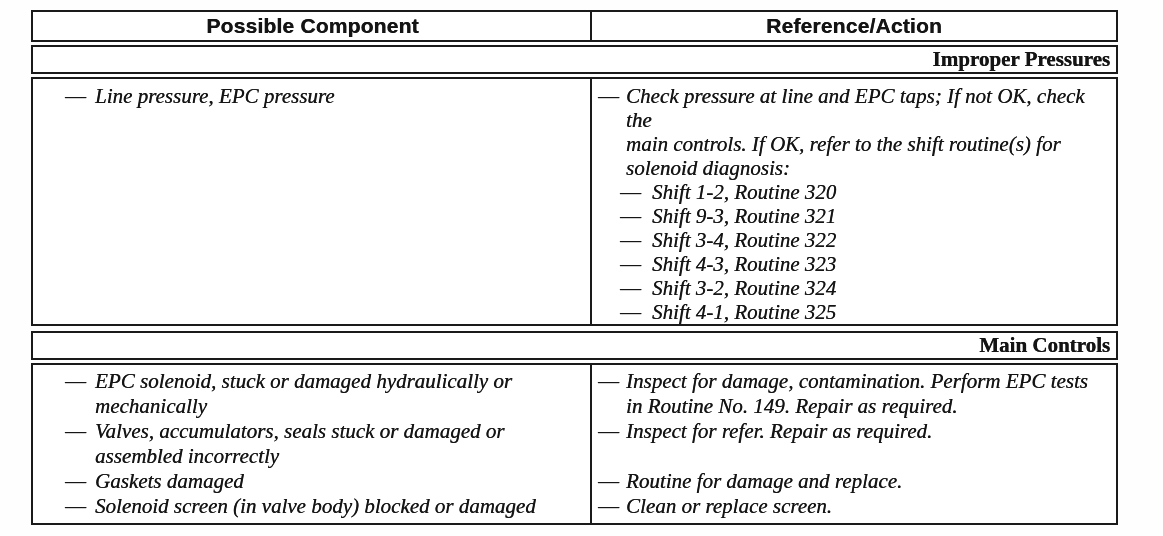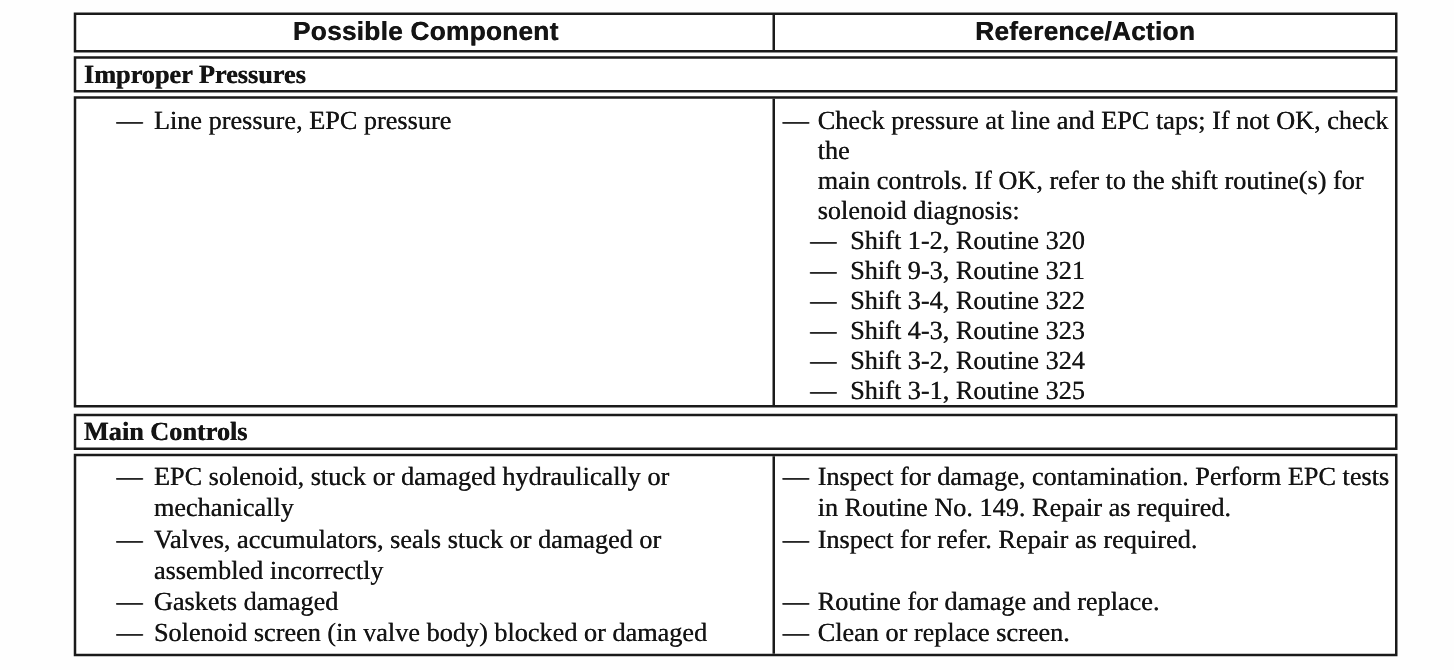--- a/index.html
+++ b/index.html
@@ -22,21 +22,20 @@
     position: absolute;
     left: 31px;
     top: 10px;
     width: 1087px;
   }
   .box {
     box-sizing: border-box;
     border: 2px solid #1a1a1a;
     position: relative;
     background: #fff;
-    margin-left: 28px;
   }
   
   .split::after {
     content: "";
     position: absolute;
     top: 0;
     bottom: 0;
     left: 557px;
     width: 0;
     border-left: 2px solid #1a1a1a;
@@ -58,20 +57,21 @@
   }
   .section-row {
     margin-top: 3px;
     min-height: 28px;
     display: flex;
     align-items: center;
     padding: 0 6px;
     font-weight: bold;
     font-size: 21px;
     text-shadow: 0.4px 0 0 #1a1a1a;
+    justify-content: flex-end;
   }
   .content-row {
     font-size: 21px;
     line-height: 24px;
     text-shadow: 0.3px 0 0 #2a2a2a;
   }
   .row-improper {
     margin-top: 3px;
     min-height: 234px;
     display: grid;
@@ -96,20 +96,21 @@
     align-items: flex-start;
   }
   .dash {
     flex: 0 0 30px;
     white-space: nowrap;
   }
   .cell-right .dash { flex: 0 0 28px; }
   .txt {
     flex: 1 1 auto;
     white-space: pre-line;
+    font-style: italic;
   }
   .sublist {
     margin-left: 22px;
   }
   .sublist .dash { flex: 0 0 32px; }
 </style>
 </head>
 <body>
 
 <div class="page">
@@ -158,21 +159,21 @@
           <div class="item">
             <span class="dash">—</span>
             <span class="txt">Shift 4-3, Routine 323</span>
           </div>
           <div class="item">
             <span class="dash">—</span>
             <span class="txt">Shift 3-2, Routine 324</span>
           </div>
           <div class="item">
             <span class="dash">—</span>
-            <span class="txt">Shift 3-1, Routine 325</span>
+            <span class="txt">Shift 4-1, Routine 325</span>
           </div>
         </div>
       </div>
     </div>
 
     <div class="box section-row gap4">
       <span>Main Controls</span>
     </div>
 
     <div class="box split content-row row-main">

